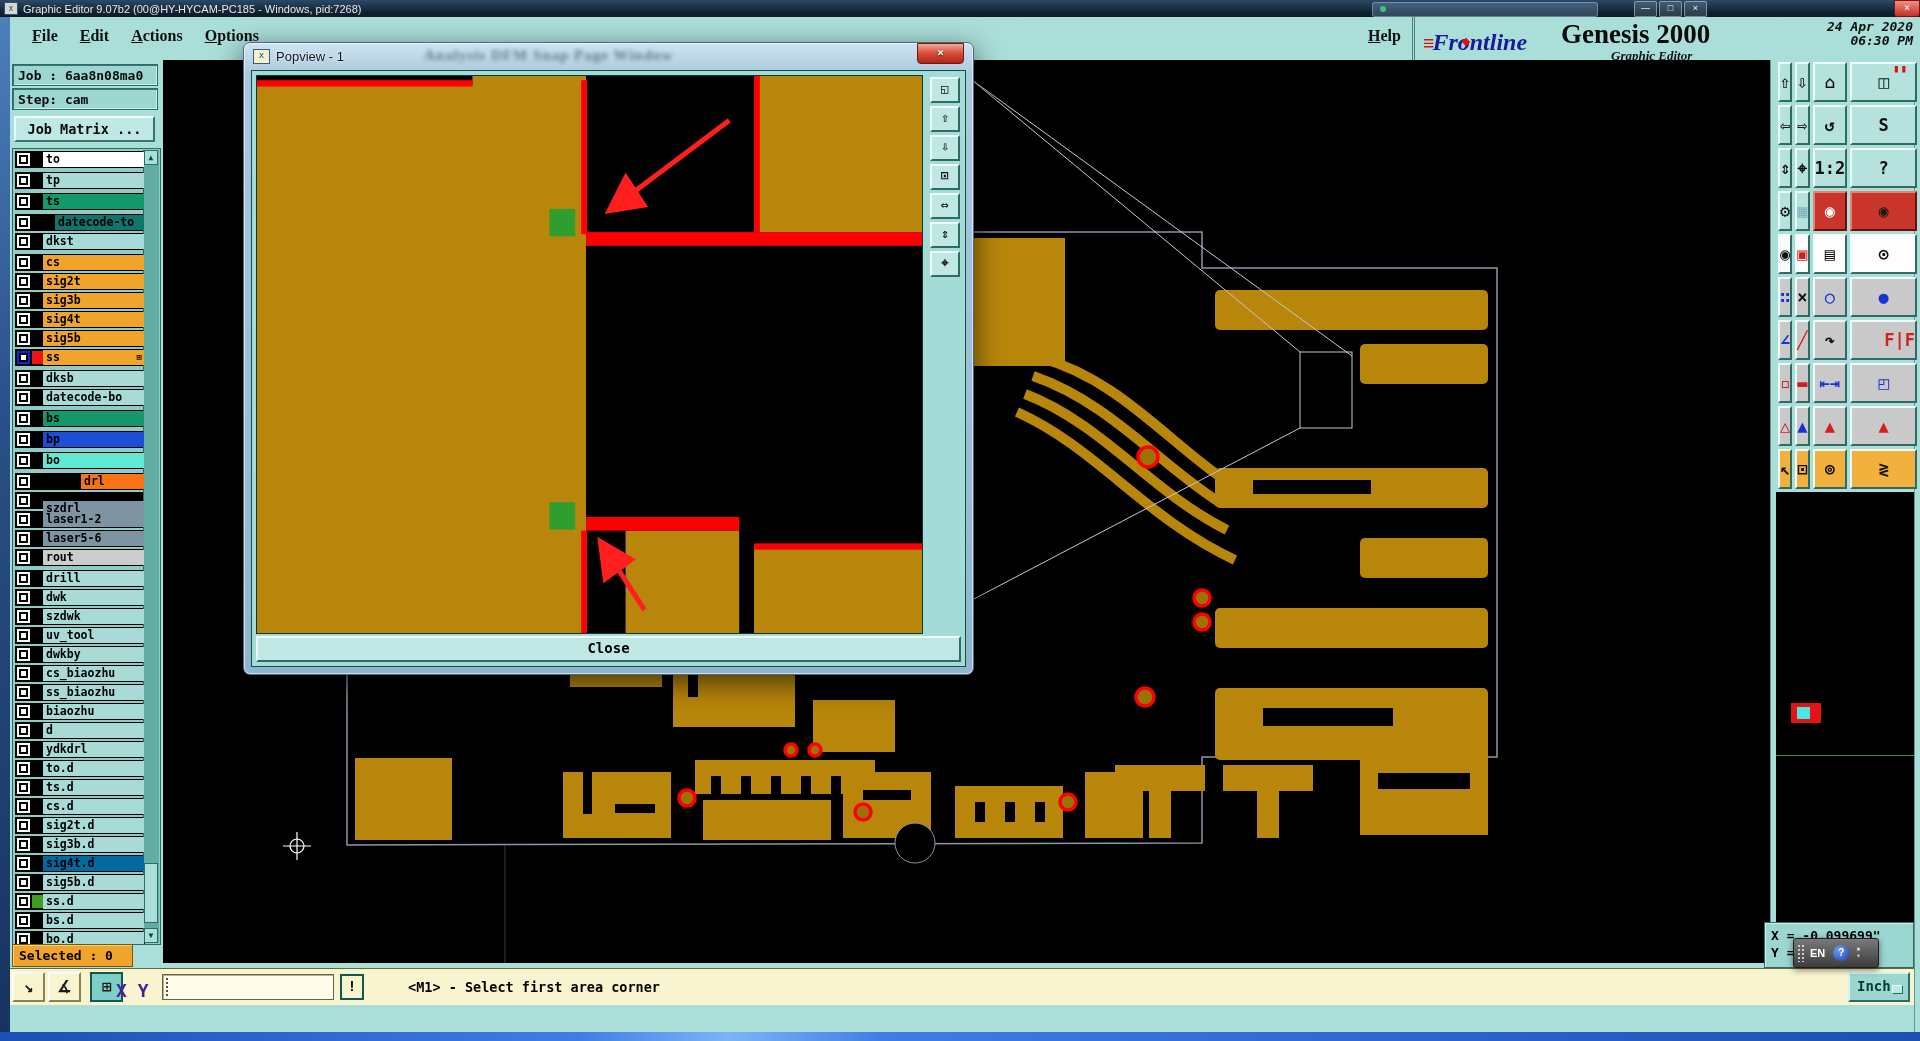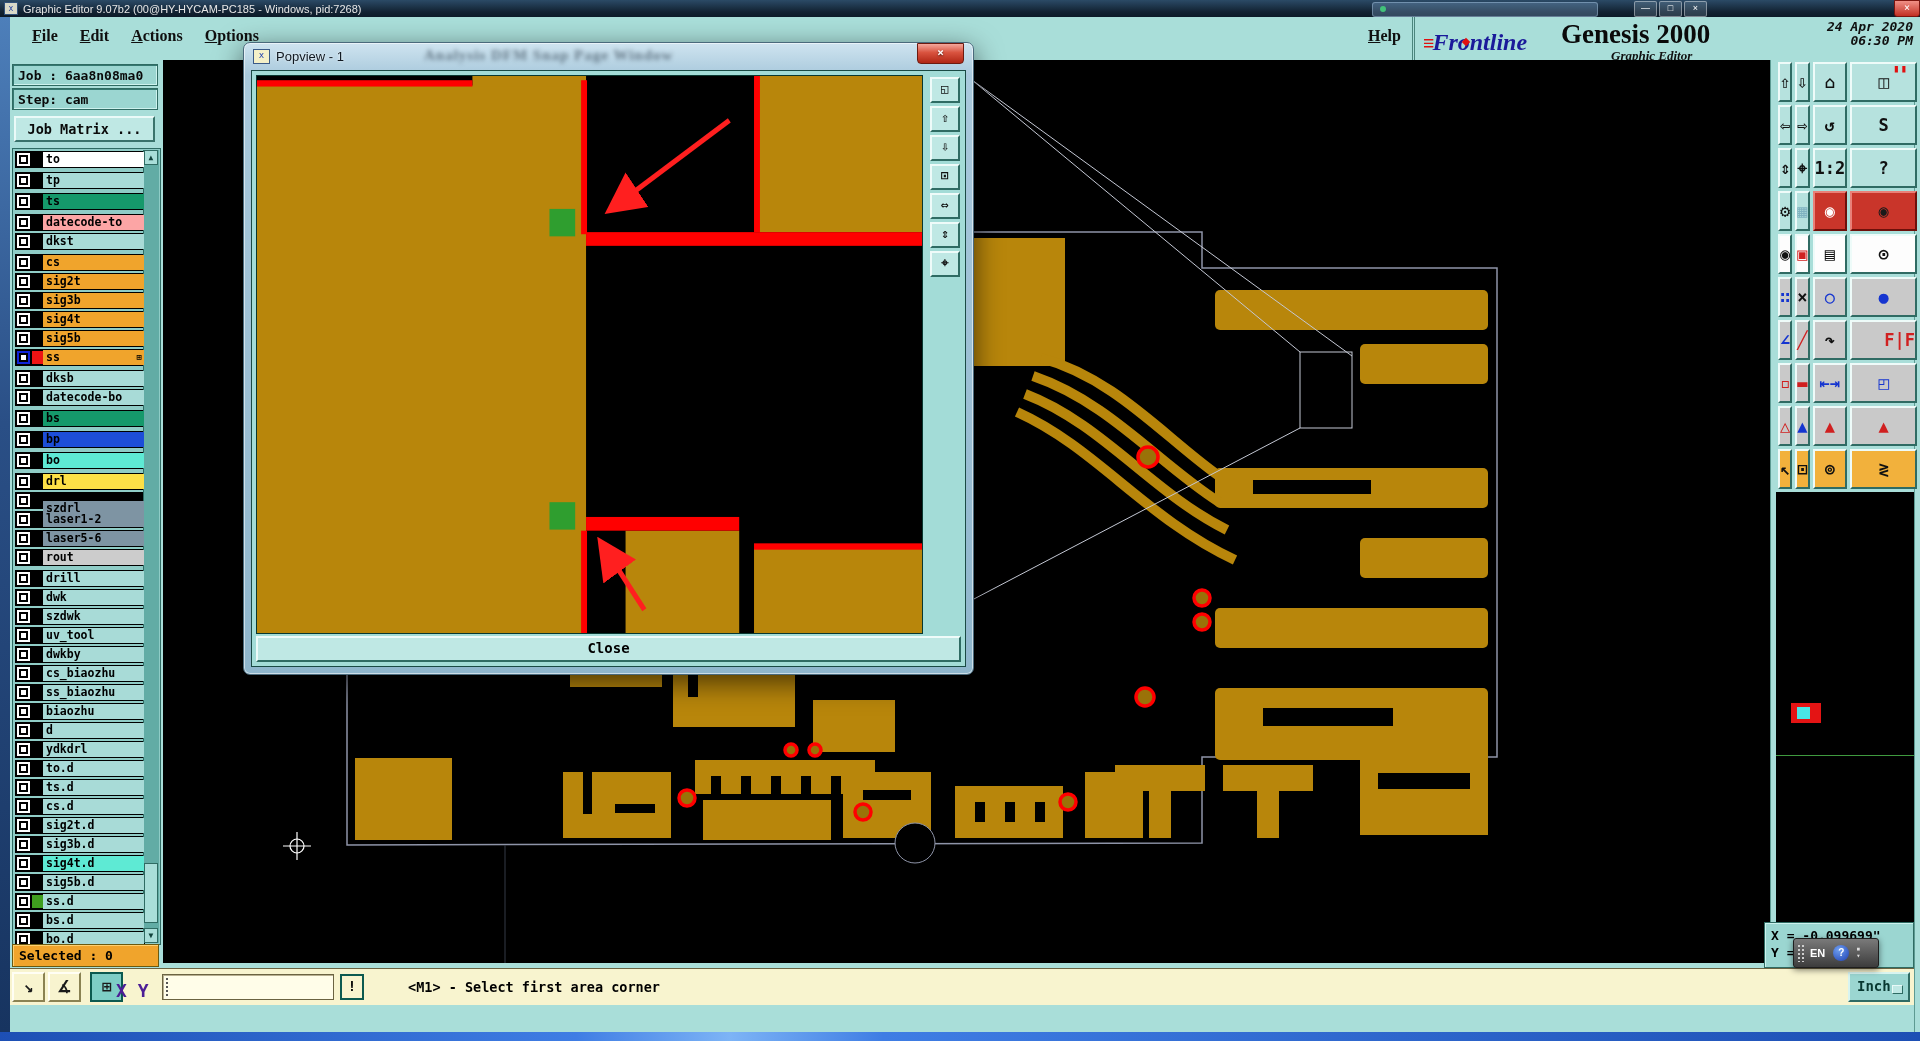--- a/index.html
+++ b/index.html
@@ -38,21 +38,21 @@
   .lrow.gap{margin-top:4px;}
   .lcb{width:9px;height:9px;border:2px solid #fff;background:#000;position:relative;flex:0 0 auto;margin-left:1px;}
   .lcb::after{content:"";position:absolute;left:2px;top:2px;width:5px;height:5px;background:#fff;}
   .lsw{width:11px;height:13px;margin-left:2px;flex:0 0 auto;background:transparent;}
   .llab{flex:1;height:15px;font-weight:bold;font-size:11.5px;line-height:15px;color:#000;padding-left:3px;white-space:nowrap;overflow:hidden;position:relative;}
   .lbadge{position:absolute;right:2px;top:0;font-size:9px;}
   .sb{position:absolute;right:1px;top:1px;bottom:1px;width:15px;background:#62aca5;border-left:1px solid #2f6b63;}
   .sb-arrow{position:absolute;left:0;width:14px;height:15px;background:#a9ded9;border:1px solid #2f6b63;box-sizing:border-box;font-size:8px;line-height:13px;text-align:center;color:#12433d;}
   .sb-up{top:0;} .sb-down{bottom:0;}
   .sb-thumb{position:absolute;left:0;bottom:20px;width:14px;height:60px;background:#a9ded9;border:1px solid #2f6b63;box-sizing:border-box;}
-  #selected-box{position:absolute;left:12px;top:944px;width:147px;height:23px;background:#f0a42c;border:1px solid #6b5a10;box-shadow:inset 1px 1px 0 #ffd070;font-weight:bold;font-size:13px;line-height:21px;padding-left:6px;box-sizing:border-box;color:#000;}
+  #selected-box{position:absolute;left:12px;top:944px;width:121px;height:23px;background:#f0a42c;border:1px solid #6b5a10;box-shadow:inset 1px 1px 0 #ffd070;font-weight:bold;font-size:13px;line-height:21px;padding-left:6px;box-sizing:border-box;color:#000;}
   
   #canvas-wrap{position:absolute;left:163px;top:60px;width:1607px;height:903px;background:#000;}
   .canvas-divider{position:absolute;left:1770px;top:60px;width:6px;height:908px;background:#a9ded9;border-left:1px solid #5d9a92;}
   
   #right-toolbar{position:absolute;left:1778px;top:62px;width:136px;height:430px;display:grid;grid-template-columns:repeat(4,1fr);grid-auto-rows:40px;gap:3px 3px;}
   .tbtn{position:relative;border-top:2px solid #eefbf9;border-left:2px solid #eefbf9;border-right:2px solid #2f6b63;border-bottom:2px solid #2f6b63;background:#b6e2de;display:flex;align-items:center;justify-content:center;box-sizing:border-box;}
   .tbtn .tg{font-size:17px;font-weight:bold;color:#111;line-height:1;}
   .tbtn.v-w{background:#fdfdfd;}
   .tbtn.v-g{background:#c9c9c9;}
   .tbtn.v-o{background:#f2b13c;}
@@ -154,21 +154,21 @@
         <span class="llab" style="background: rgb(168, 219, 215);">tp</span>
       </div>
       <div class="lrow gap">
         <span class="lcb"></span>
         <span class="lsw"></span>
         <span class="llab" style="background: rgb(21, 153, 107);">ts</span>
       </div>
       <div class="lrow gap">
         <span class="lcb"></span>
         <span class="lsw"></span>
-        <span class="llab" style="background: #fca5a5;">datecode-to</span>
+        <span class="llab" style="background: #0f766e; margin-left: 12px;">datecode-to</span>
       </div>
       <div class="lrow">
         <span class="lcb"></span>
         <span class="lsw"></span>
         <span class="llab" style="background: rgb(168, 219, 215);">dkst</span>
       </div>
       <div class="lrow gap">
         <span class="lcb"></span>
         <span class="lsw"></span>
         <span class="llab" style="background: rgb(240, 164, 44);">cs</span>
@@ -219,21 +219,21 @@
         <span class="llab" style="background: #1d4ed8;">bp</span>
       </div>
       <div class="lrow gap">
         <span class="lcb"></span>
         <span class="lsw"></span>
         <span class="llab" style="background: #5eead4;">bo</span>
       </div>
       <div class="lrow gap">
         <span class="lcb"></span>
         <span class="lsw"></span>
-        <span class="llab" style="background: #fde047;">drl</span>
+        <span class="llab" style="background: #f97316; margin-left: 38px;">drl</span>
       </div>
       <div class="lrow">
         <span class="lcb"></span>
         <span class="lsw"></span>
         <span class="llab" style="background: rgb(126, 148, 163); margin-top: 16px;">szdrl</span>
       </div>
       <div class="lrow">
         <span class="lcb"></span>
         <span class="lsw"></span>
         <span class="llab" style="background: rgb(126, 148, 163);">laser1-2</span>
@@ -319,21 +319,21 @@
         <span class="llab" style="background: rgb(168, 219, 215);">sig2t.d</span>
       </div>
       <div class="lrow">
         <span class="lcb"></span>
         <span class="lsw"></span>
         <span class="llab" style="background: rgb(168, 219, 215);">sig3b.d</span>
       </div>
       <div class="lrow">
         <span class="lcb"></span>
         <span class="lsw"></span>
-        <span class="llab" style="background: #5eead4;">sig4t.d</span>
+        <span class="llab" style="background: #0369a1;">sig4t.d</span>
       </div>
       <div class="lrow">
         <span class="lcb"></span>
         <span class="lsw"></span>
         <span class="llab" style="background: rgb(168, 219, 215);">sig5b.d</span>
       </div>
       <div class="lrow">
         <span class="lcb"></span>
         <span class="lsw" style="background: rgb(63, 158, 30);"></span>
         <span class="llab" style="background: rgb(168, 219, 215);">ss.d</span>

